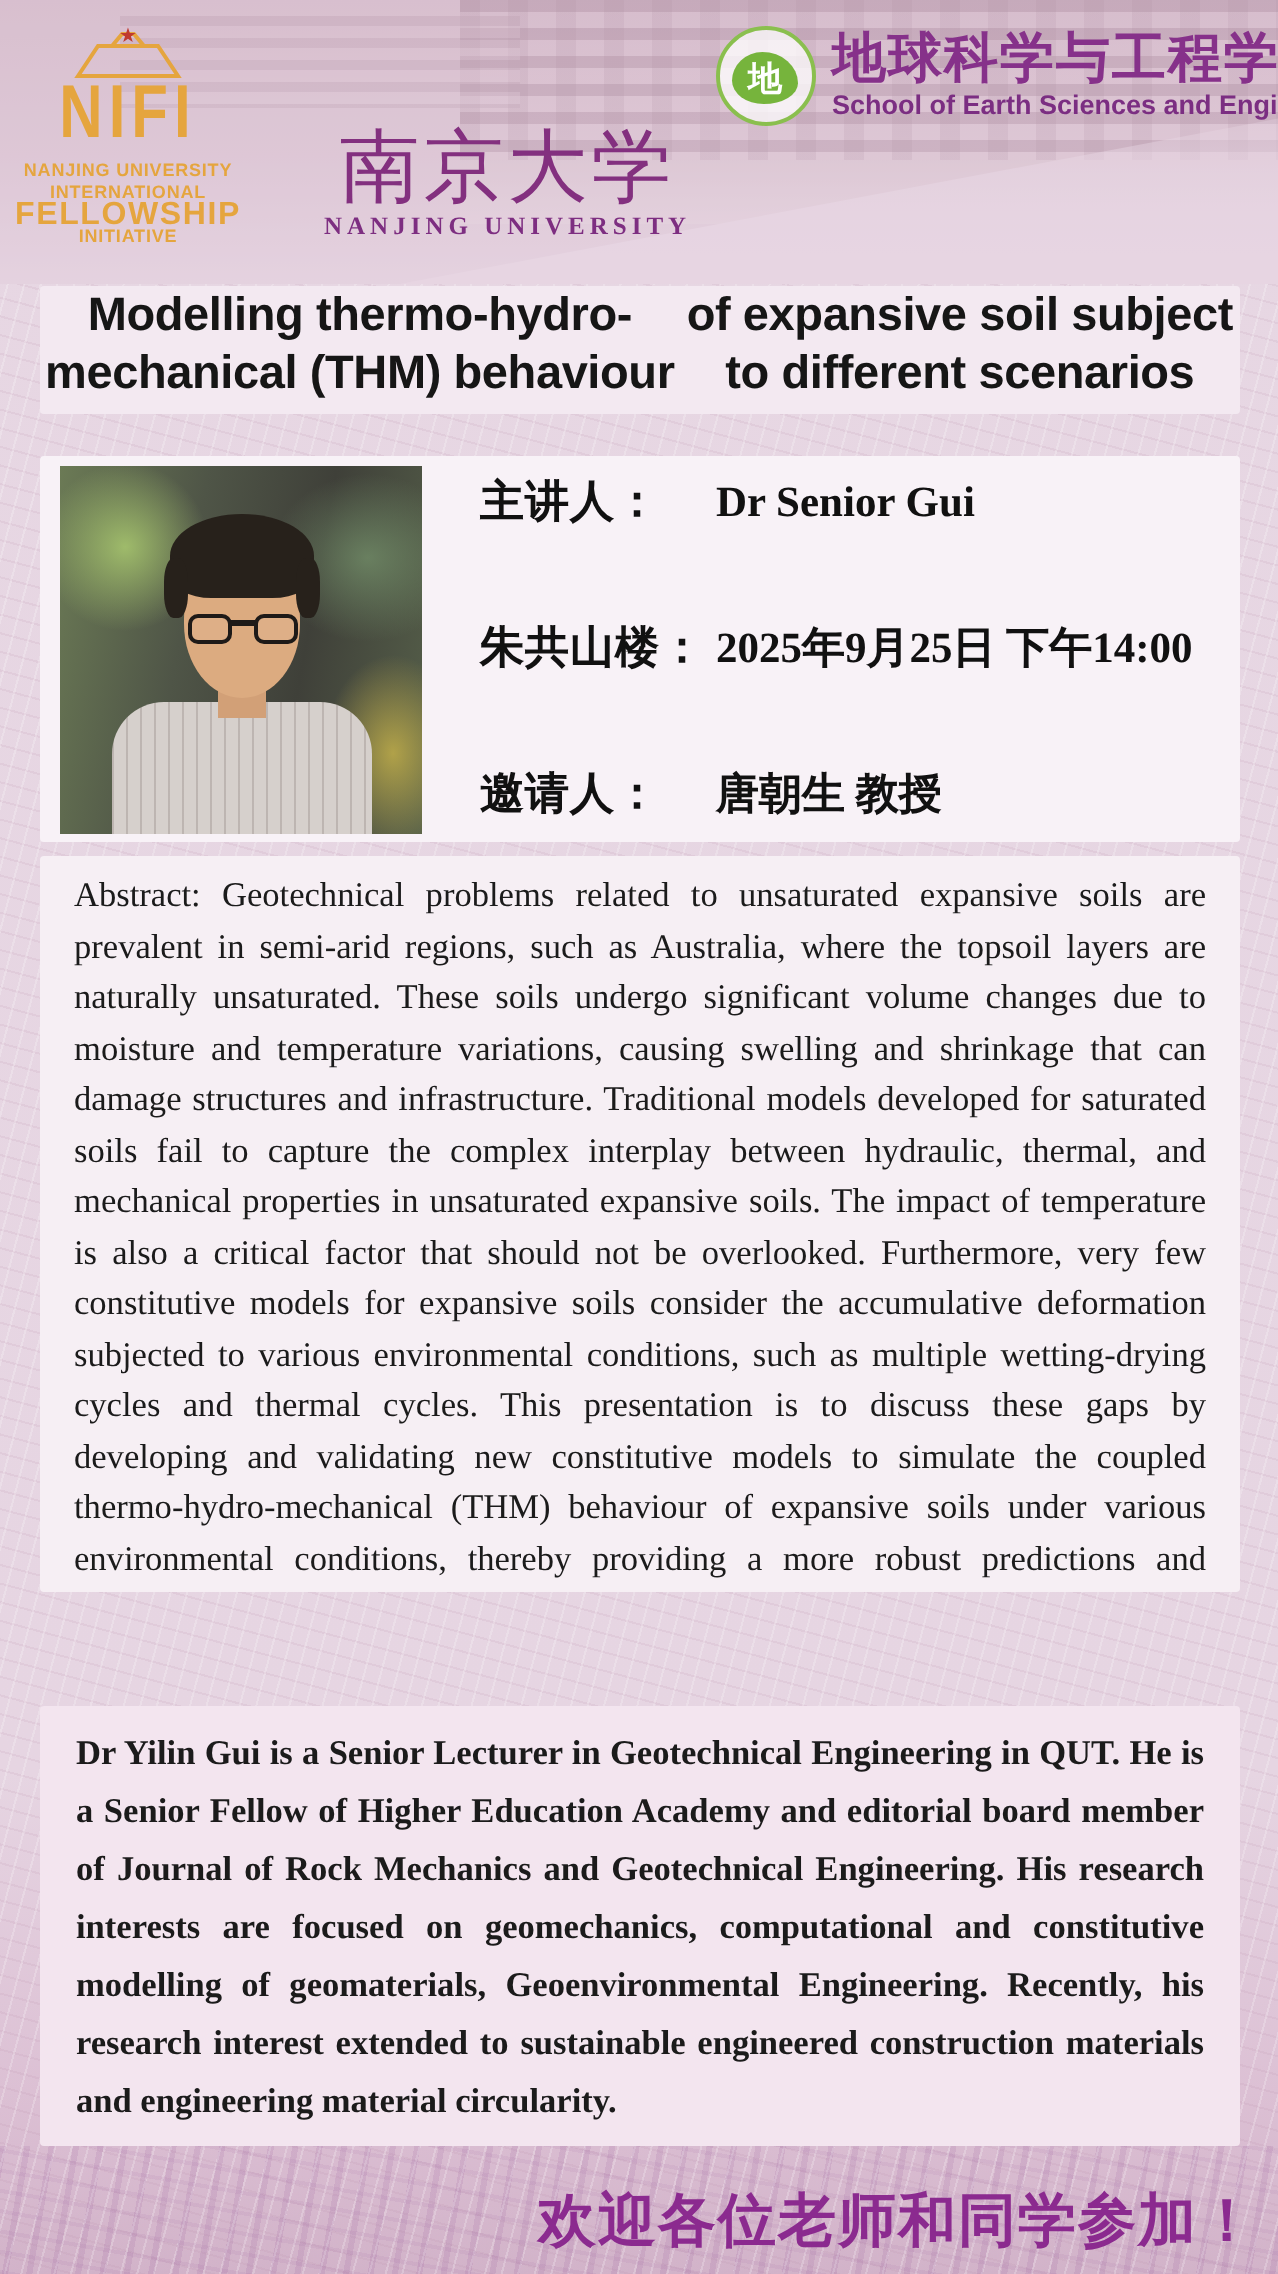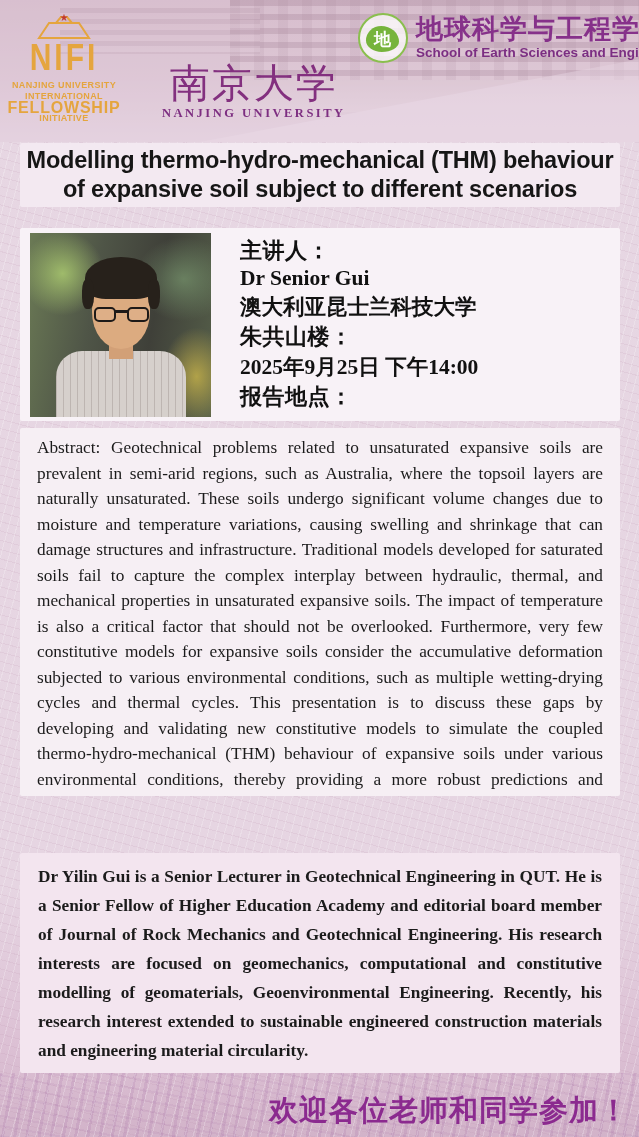--- a/index.html
+++ b/index.html
@@ -60,21 +60,21 @@
     border-radius:46% 54% 52% 48%/55% 60% 40% 45%;}
   .earth-badge .blob span{position:absolute;left:0;top:2px;width:100%;text-align:center;
     color:#fff;font-size:17px;font-weight:bold;}
   .school-text{margin-left:8px;}
   .school-cn{font-family:"Liberation Serif",serif;font-size:27px;font-weight:bold;color:#86318a;
     letter-spacing:1px;line-height:30px;white-space:nowrap;}
   .school-en{font-size:13.5px;font-weight:bold;color:#7b2e82;line-height:18px;white-space:nowrap;}
 
   
   .title-band{position:absolute;left:20px;top:143px;width:600px;height:64px;background:#f3e9f1;
-    display:flex;flex-direction:column;justify-content:center;text-align:center;border-radius:2px;}
+    display:flex;flex-direction:row;justify-content:center;text-align:center;border-radius:2px;}
   .title-band .t{font-size:23.5px;font-weight:bold;color:#161616;line-height:29px;letter-spacing:-0.2px;}
 
   
   .info-panel{position:absolute;left:20px;top:228px;width:600px;height:193px;background:#f8f2f7;border-radius:2px;}
   .photo{position:absolute;left:10px;top:5px;width:181px;height:184px;overflow:hidden;
     background:
       radial-gradient(60px 60px at 18% 22%,rgba(166,196,110,.9),rgba(166,196,110,0) 70%),
       radial-gradient(50px 70px at 92% 78%,rgba(201,180,74,.8),rgba(201,180,74,0) 70%),
       radial-gradient(70px 60px at 85% 25%,rgba(120,150,110,.7),rgba(120,150,110,0) 70%),
       linear-gradient(100deg,#6b7a55 0%,#4f5547 35%,#3f4039 65%,#56604a 100%);}
@@ -88,21 +88,21 @@
     border-radius:52% 52% 30% 30%;}
   .p-hair:before{content:"";position:absolute;left:-3px;top:22px;width:12px;height:30px;background:#27211b;border-radius:40%;}
   .p-hair:after{content:"";position:absolute;right:-3px;top:22px;width:12px;height:30px;background:#27211b;border-radius:40%;}
   .p-glasses{position:absolute;left:64px;top:74px;width:55px;height:16px;}
   .p-glasses .lens{position:absolute;top:0;width:22px;height:15px;border:2.5px solid #1e1a18;
     border-radius:5px;box-sizing:border-box;background:rgba(255,255,255,.06);}
   .p-glasses .l{left:0;} .p-glasses .r{right:0;}
   .p-glasses .bridge{position:absolute;left:21px;top:3px;width:13px;height:3px;background:#1e1a18;}
   .info-rows{position:absolute;left:220px;top:8px;width:374px;height:176px;
     display:flex;flex-direction:column;justify-content:space-between;}
-  .info-row{display:flex;align-items:baseline;flex-direction:column;}
+  .info-row{display:flex;align-items:baseline;}
   .info-label{width:118px;flex:none;font-size:22px;font-weight:bold;color:#111;letter-spacing:.5px;}
   .info-value{font-size:21.5px;font-weight:bold;color:#111;
     font-family:"Liberation Serif","Liberation Sans",serif;white-space:nowrap;}
 
   
   .abstract-panel{position:absolute;left:20px;top:428px;width:600px;height:368px;background:#f6eff4;
     box-sizing:border-box;padding:7px 17px 0 17px;overflow:hidden;border-radius:2px;}
   .abstract-panel p{margin:0;font-family:"Liberation Serif",serif;font-size:17.3px;line-height:25.5px;
     text-align:justify;color:#1b1b1b;}
 
@@ -186,28 +186,30 @@
           <div class="bridge"></div>
           <div class="lens r"></div>
       </div>
     </div>
     <div class="info-rows">
       <div class="info-row">
         <span class="info-label">主讲人：</span>
         <span class="info-value">Dr Senior Gui</span>
       </div>
       <div class="info-row">
-        <span class="info-value">澳大利亚昆士兰科技大学</span>
       </div>
       <div class="info-row">
         <span class="info-label">朱共山楼：</span>
         <span class="info-value">2025年9月25日 下午14:00</span>
       </div>
       <div class="info-row">
-        <span class="info-label">报告地点：</span>
+      </div>
+      <div class="info-row">
+        <span class="info-label">邀请人：</span>
+        <span class="info-value">唐朝生 教授</span>
       </div>
     </div>
   </div>
 
   <div class="abstract-panel">
     <p>Abstract: Geotechnical problems related to unsaturated expansive soils are prevalent in semi-arid regions, such as Australia, where the topsoil layers are naturally unsaturated. These soils undergo significant volume changes due to moisture and temperature variations, causing swelling and shrinkage that can damage structures and infrastructure. Traditional models developed for saturated soils fail to capture the complex interplay between hydraulic, thermal, and mechanical properties in unsaturated expansive soils. The impact of temperature is also a critical factor that should not be overlooked. Furthermore, very few constitutive models for expansive soils consider the accumulative deformation subjected to various environmental conditions, such as multiple wetting-drying cycles and thermal cycles. This presentation is to discuss these gaps by developing and validating new constitutive models to simulate the coupled thermo-hydro-mechanical (THM) behaviour of expansive soils under various environmental conditions, thereby providing a more robust predictions and practical guidelines for construction and maintenance of infrastructures built on expansive soils.</p>
   </div>
 
   <div class="bio-panel">
     <p>Dr Yilin Gui is a Senior Lecturer in Geotechnical Engineering in QUT. He is a Senior Fellow of Higher Education Academy and editorial board member of Journal of Rock Mechanics and Geotechnical Engineering. His research interests are focused on geomechanics, computational and constitutive modelling of geomaterials, Geoenvironmental Engineering. Recently, his research interest extended to sustainable engineered construction materials and engineering material circularity.</p>

